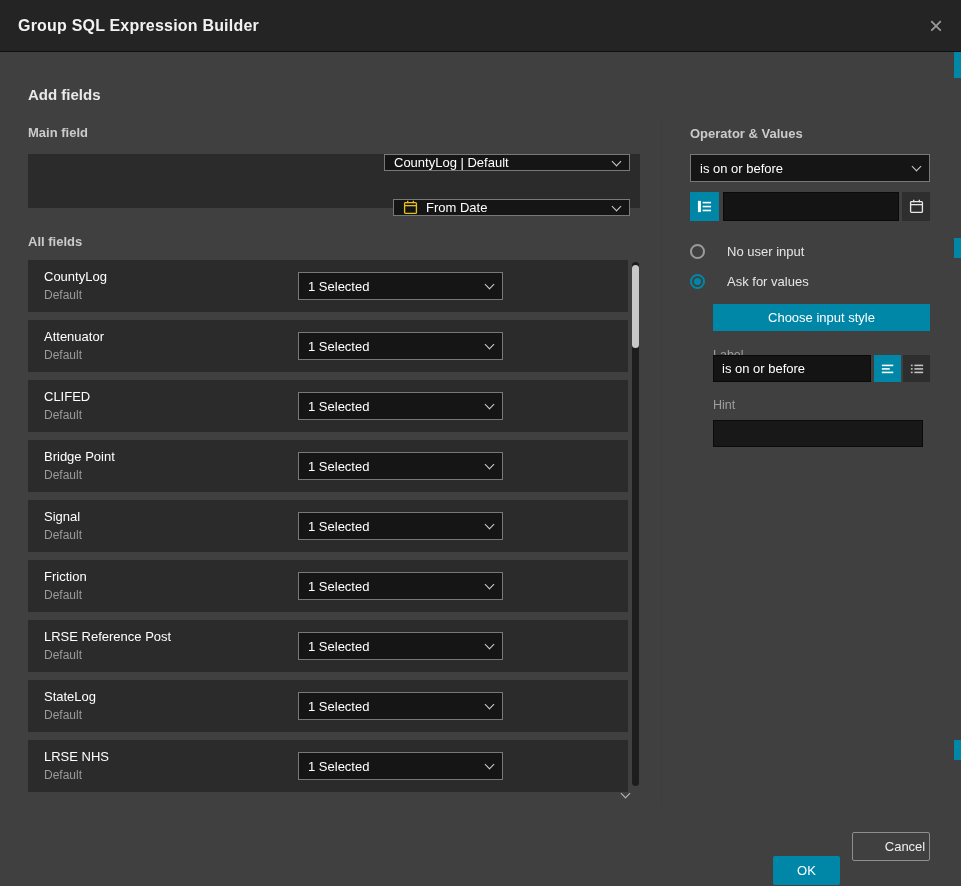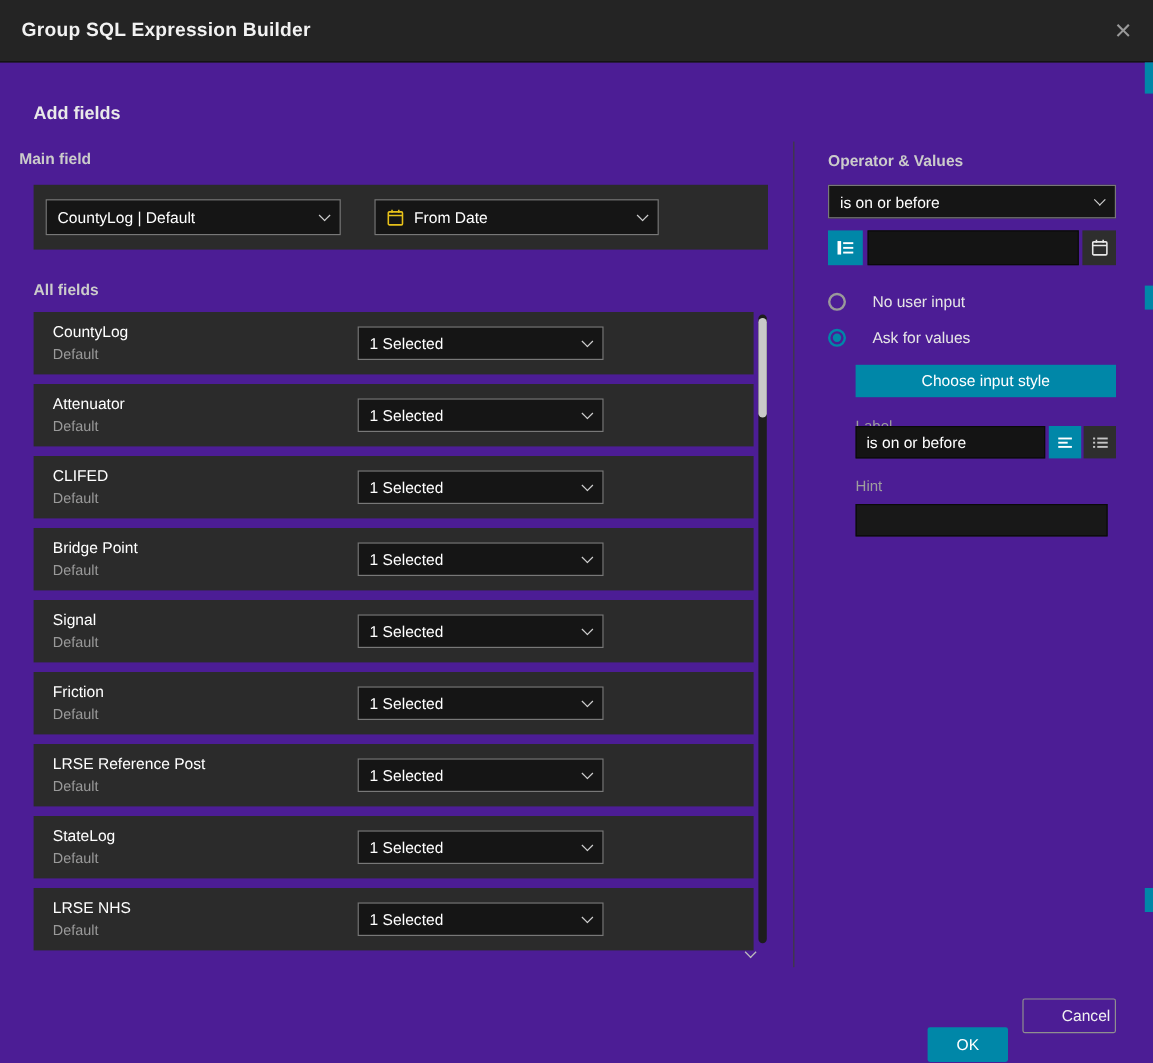--- a/index.html
+++ b/index.html
@@ -1,18 +1,18 @@
 <!DOCTYPE html>
 <html style="--accent: #0087a8; --gold: #e7c11a;"><head>
 <meta charset="utf-8">
 <style>
   :root { --accent:#0087a8; --gold:#e7c11a; }
   * { box-sizing:border-box; margin:0; padding:0; }
   body { background:#111; font-family:"Liberation Sans", sans-serif; }
-  .dialog { position:relative; width:961px; height:886px; background:#4c1d95; color:#fff; overflow:hidden; }
+  .dialog { position:relative; width:961px; height:886px; background:#404040; color:#fff; overflow:hidden; }
 
   
   .titlebar { position:absolute; left:0; top:0; right:0; height:52px; display:flex; align-items:center;
               padding:0 18px; border-bottom:1px solid #101010; background:#242424; }
   .titlebar .title { font-size:16px; font-weight:700; color:#f2f2f2; letter-spacing:.2px; }
   .close-btn { margin-left:auto; background:none; border:none; color:#9a9a9a; font-size:24px; line-height:1; cursor:pointer; font-family:inherit; }
 
   .abs { position:absolute; }
   .section-title { font-size:15px; font-weight:700; color:#e9e9e9; }
   .group-label { font-size:13px; font-weight:700; color:#cbcbcb; }
@@ -20,21 +20,21 @@
 
   
   .select { display:flex; align-items:center; gap:8px; background:#151515; border:1px solid #787878;
             padding:0 9px; font-size:13px; color:#fff; cursor:pointer; }
   .select .sel-label { white-space:nowrap; overflow:hidden; text-overflow:ellipsis; }
   .chev { width:7px; height:7px; border-right:1.6px solid #cfcfcf; border-bottom:1.6px solid #cfcfcf;
           transform:rotate(45deg); margin-left:auto; margin-top:-3px; flex:0 0 auto; }
 
   
   .panel { background:#2b2b2b; }
-  .main-panel { left:28px; top:154px; width:612px; height:54px; display:flex; align-items:center; padding:0 10px; gap:28px; }
+  .main-panel { left:28px; top:154px; width:612px; height:54px; display:flex; align-items:flex-end; padding:0 10px; gap:28px;flex-direction:column; }
   .rows { left:28px; top:260px; width:600px; }
   .row { position:relative; height:52px; margin-bottom:8px; background:#2b2b2b; }
   .row-name { position:absolute; left:16px; top:9px; font-size:13px; color:#ffffff; }
   .row-sub  { position:absolute; left:16px; top:28px; font-size:12px; color:#9a9a9a; }
   .row .select { position:absolute; left:270px; top:12px; width:205px; height:28px; }
 
   
   .list-scrollbar { left:632px; top:262px; width:7px; height:524px; background:#1d1d1d; border-radius:4px; }
   .list-thumb { position:absolute; left:0; top:3px; width:7px; height:83px; background:#c9c9c9; border-radius:4px; }
   .scroll-more { left:622px; top:790px; width:12px; height:12px; }
@@ -68,21 +68,21 @@
 
 <div class="dialog">
 
   <div class="titlebar">
     <div class="title">Group SQL Expression Builder</div>
     <button class="close-btn">×</button>
   </div>
 
   <div class="abs section-title" style="left:28px; top:86px;">Add fields</div>
 
-  <div class="abs group-label" style="left:16px; top:125px;">Main field</div>
+  <div class="abs group-label" style="left:28px; top:125px;">Main field</div>
 
   <div class="abs panel main-panel">
     <div class="select" style="width:246px; height:30px;">
       <span class="sel-label">CountyLog | Default</span>
       <span class="chev"></span>
     </div>
     <div class="select" style="width:237px; height:30px;">
       <span class="gold-icon" style="display:flex;">
         <svg width="15" height="15" viewBox="0 0 16 16" fill="none" stroke="currentColor" stroke-width="1.4">
           <rect x="1.7" y="2.7" width="12.6" height="11.6" rx="1"></rect>

